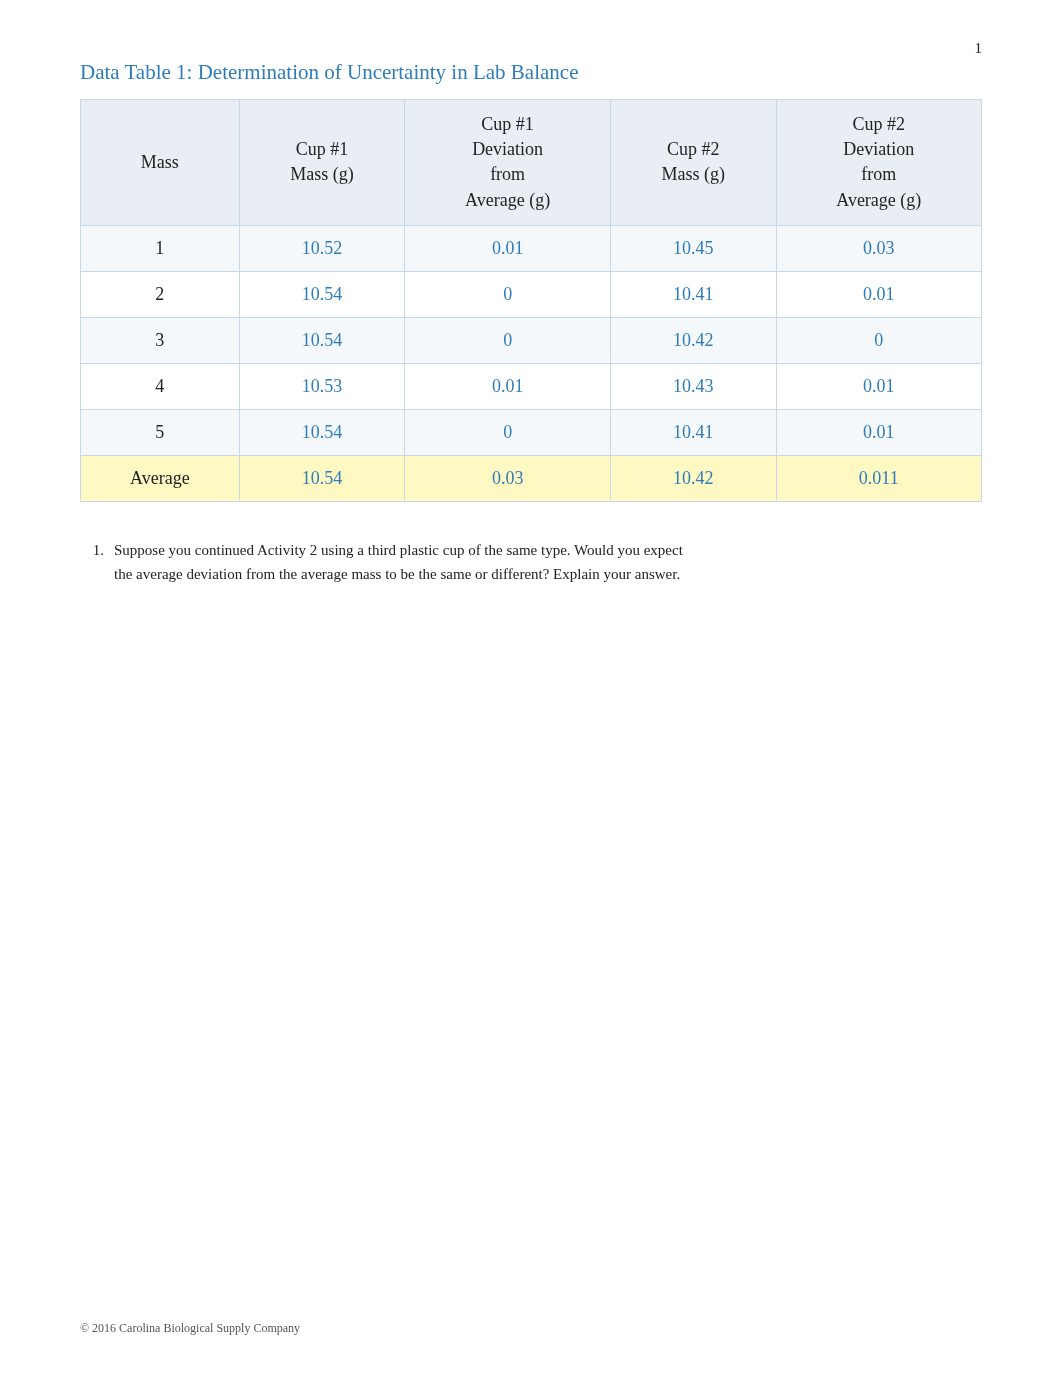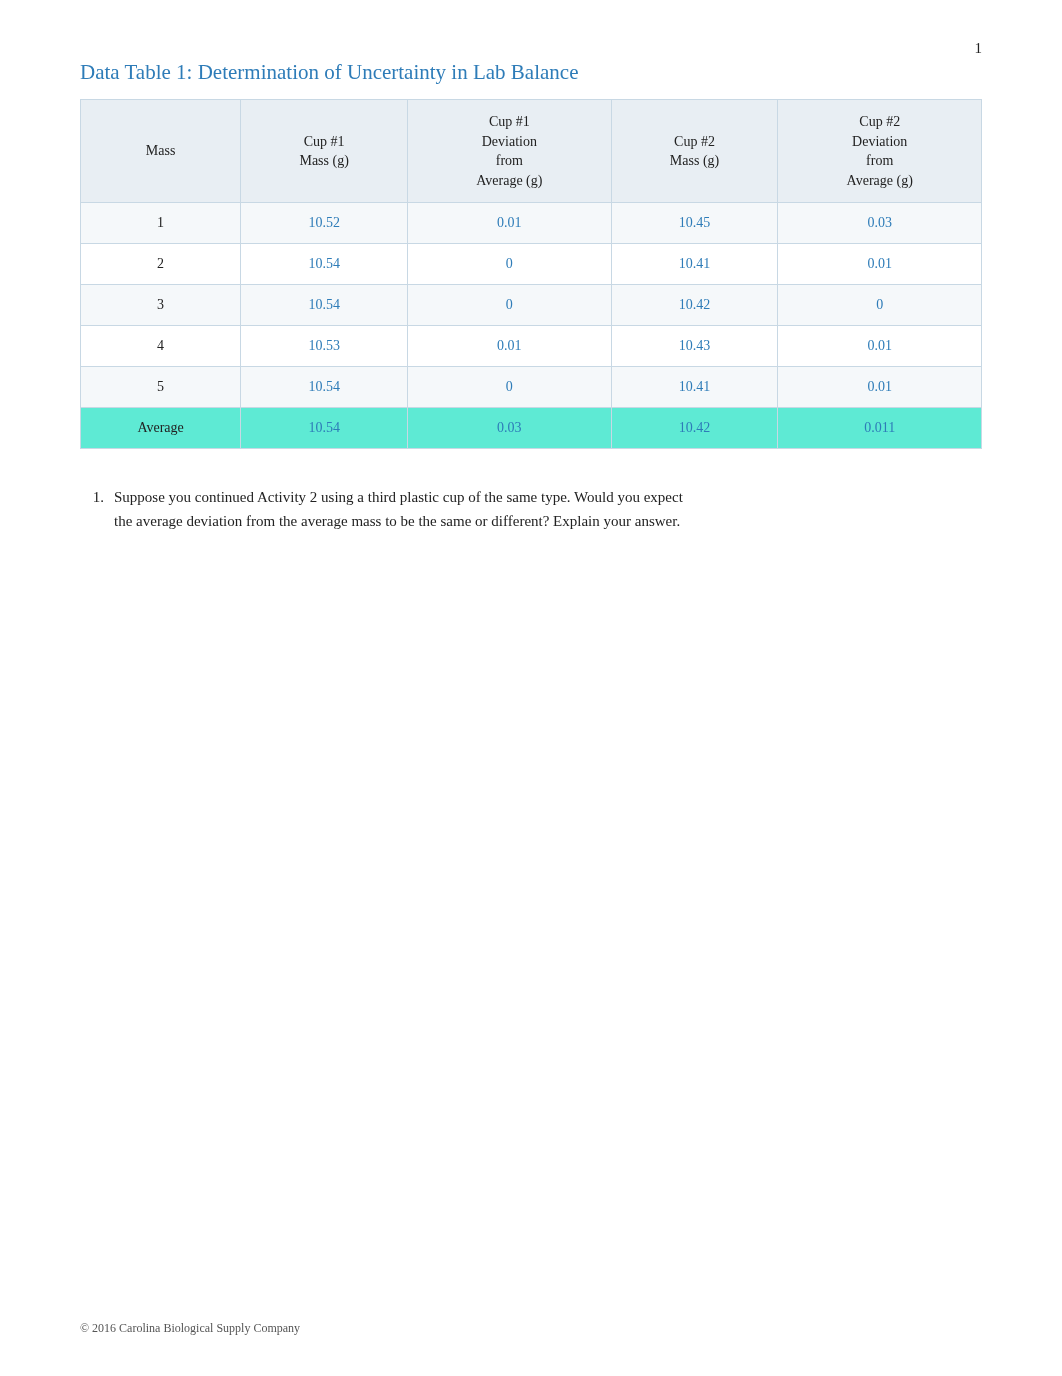--- a/index.html
+++ b/index.html
@@ -52,21 +52,21 @@
       width: 100%;
       border-collapse: collapse;
       margin-bottom: 36px;
       border: 1px solid #b0bec5;
     }
 
     .data-table th, .data-table td {
       border: 1px solid #c8d8e4;
       text-align: center;
       padding: 12px 13px;
-      font-size: 14px;
+      font-size: 18px;
     }
 
     .data-table thead tr {
       background-color: #e8eef3;
     }
 
     .data-table thead th {
       font-weight: normal;
       color: #222;
       vertical-align: middle;
@@ -75,21 +75,21 @@
 
     .data-table tbody tr:nth-child(odd) {
       background-color: #f5f8fa;
     }
 
     .data-table tbody tr:nth-child(even) {
       background-color: #ffffff;
     }
 
     .data-table tbody tr:last-child {
-      background-color: #5eead4;
+      background-color: #fef9c3;
       margin-left: 44px;
     }
 
     .blue-value {
       color: #2e7cb8;
     }
 
     .question-section {
       margin-top: 30px;
       font-size: 15px;

